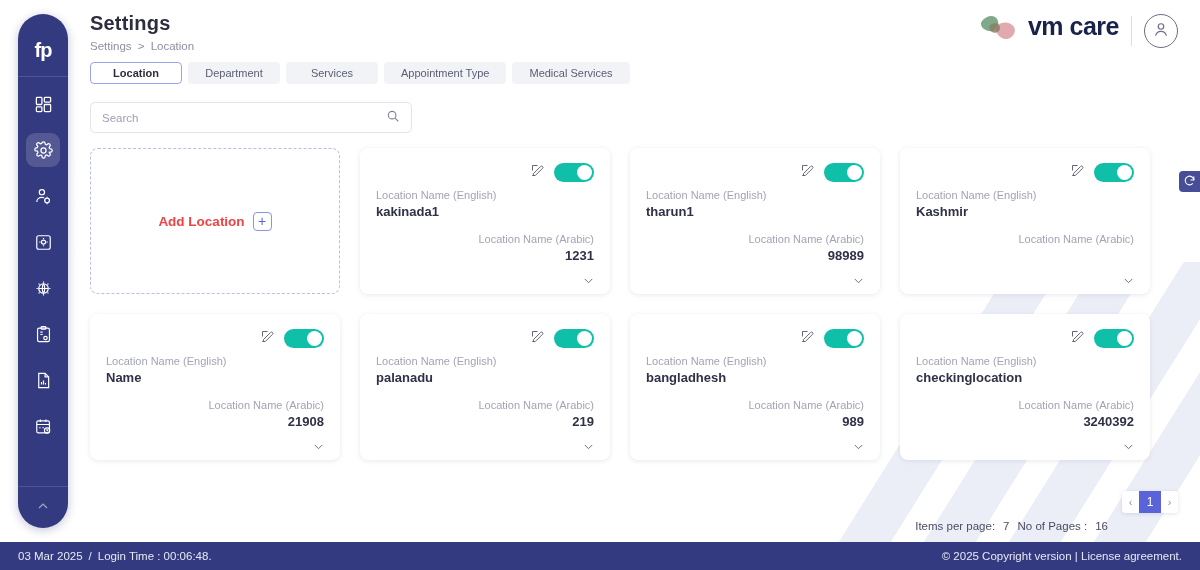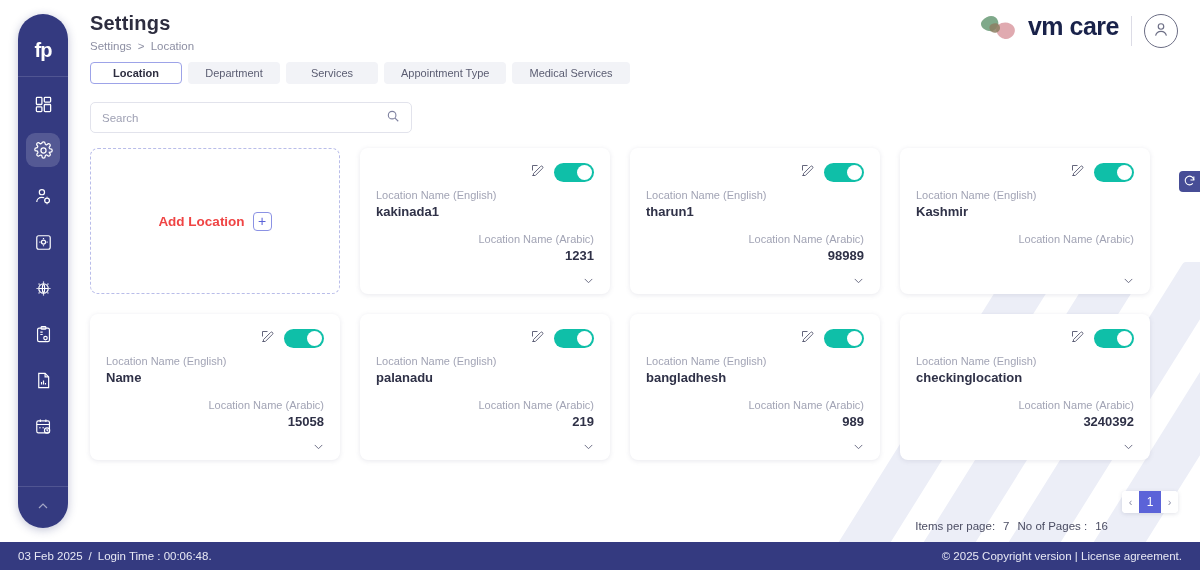--- a/index.html
+++ b/index.html
@@ -585,21 +585,21 @@
           </svg>
         </span>
         <span class="toggle">
             <span class="knob"></span>
           </span>
       </div>
       <div class="field-label">Location Name (English)</div>
       <div class="field-value">Name</div>
       <div class="field-row-right">
         <div class="field-label">Location Name (Arabic)</div>
-        <div class="field-value">15058</div>
+        <div class="field-value">21908</div>
       </div>
       <span class="card-expand">
         <svg width="15" height="15" viewBox="0 0 24 24" fill="none" stroke="#6f7188" stroke-width="1.6">
             <path d="M6 9.5l6 6 6-6"></path>
           </svg>
       </span>
     </div>
 
     <div class="card">
       <div class="card-top">
@@ -688,21 +688,21 @@
     <span class="pg-text">16</span>
     <div class="pg-nav">
       <div class="pg-btn">‹</div>
       <div class="pg-page">1</div>
       <div class="pg-btn">›</div>
     </div>
   </div>
 
   <div class="footer">
     <div class="footer-left">
-      <span>03 Feb 2025</span>
+      <span>03 Mar 2025</span>
       <span>/</span>
       <span>Login Time : 00:06:48.</span>
     </div>
     <div class="footer-right">
       <span class="link">© 2025 Copyright version | License agreement.</span>
     </div>
   </div>
 
 </div>
 

